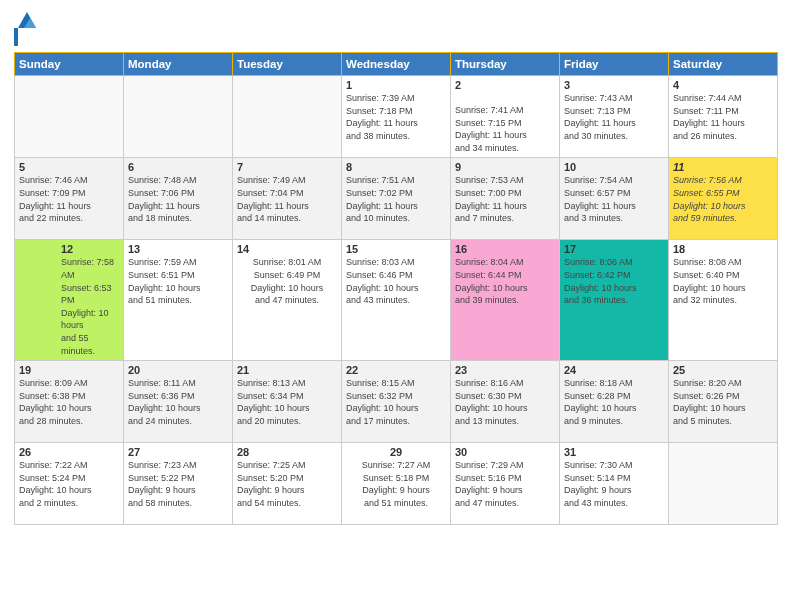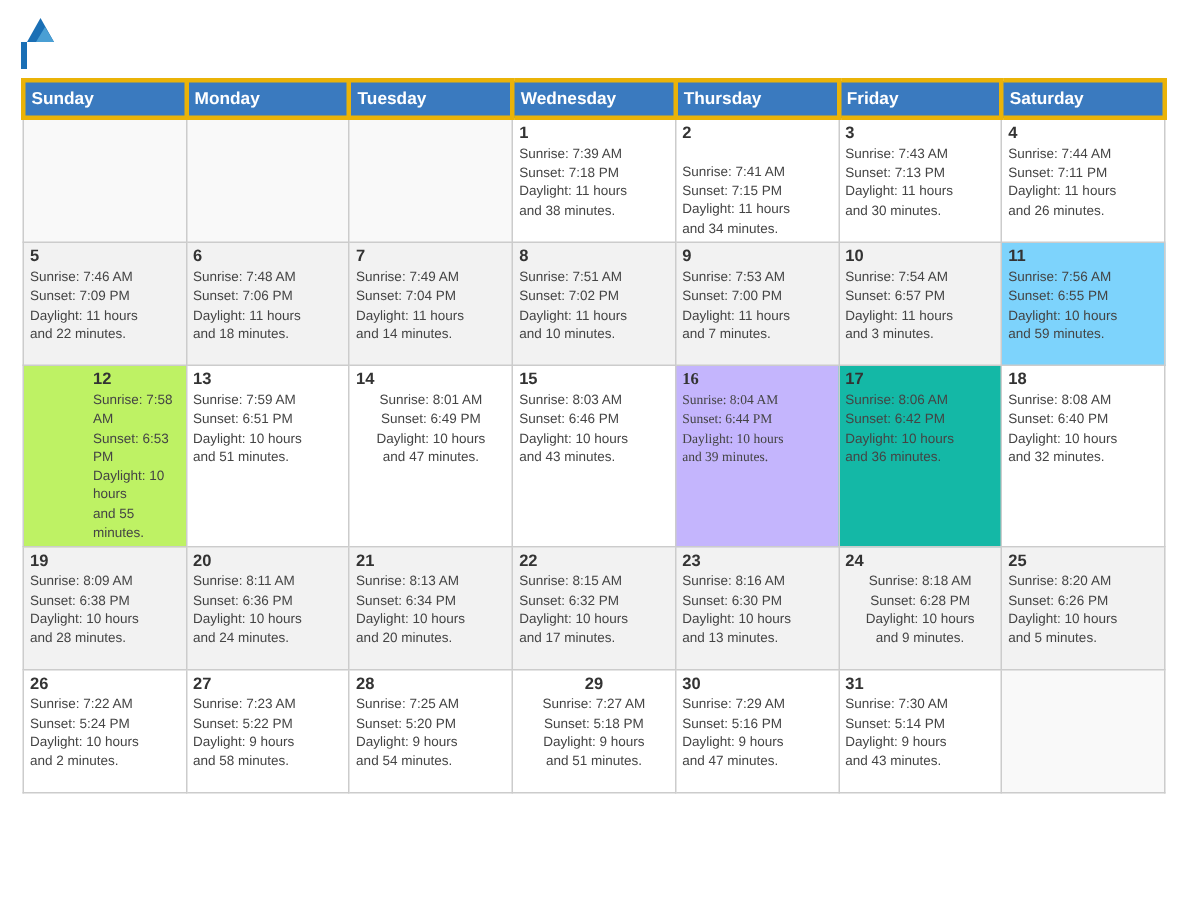--- a/index.html
+++ b/index.html
@@ -64,21 +64,21 @@
       border-collapse: collapse;
       table-layout: fixed;
     }
     .calendar-table thead th {
       background: #3a7abf;
       color: #fff;
       font-size: 11.5px;
       font-weight: bold;
       padding: 5px 4px;
       text-align: left;
-      border: 3px solid #eab308;
+      border: 1px solid #eab308;
     }
     .calendar-table tbody td {
       border: 1px solid #ccc;
       vertical-align: top;
       padding: 3px 4px;
       font-size: 9.5px;
       color: #333;
       height: 82px;
       background: #fff;
     }
@@ -210,21 +210,21 @@
 Daylight: 11 hours
 and 7 minutes.</div>
           </td>
           <td style="background: rgb(242, 242, 242); margin-top: 20px;">
             <span class="day-number">10</span>
             <div class="day-info" style="white-space: pre-line;">Sunrise: 7:54 AM
 Sunset: 6:57 PM
 Daylight: 11 hours
 and 3 minutes.</div>
           </td>
-          <td style="background: #7dd3fc;">
+          <td style="background: #fde047; font-style: italic;">
             <span class="day-number">11</span>
             <div class="day-info" style="white-space: pre-line;">Sunrise: 7:56 AM
 Sunset: 6:55 PM
 Daylight: 10 hours
 and 59 minutes.</div>
           </td>
         </tr>
         <tr>
           <td style="background: #bef264; padding-left: 46px;">
             <span class="day-number">12</span>
@@ -247,21 +247,21 @@
 Daylight: 10 hours
 and 47 minutes.</div>
           </td>
           <td style="background: rgb(255, 255, 255);">
             <span class="day-number">15</span>
             <div class="day-info" style="white-space: pre-line;">Sunrise: 8:03 AM
 Sunset: 6:46 PM
 Daylight: 10 hours
 and 43 minutes.</div>
           </td>
-          <td style="background: #c4b5fd; font-family: Liberation Serif, serif;">
+          <td style="background: #f9a8d4;">
             <span class="day-number">16</span>
             <div class="day-info" style="white-space: pre-line;">Sunrise: 8:04 AM
 Sunset: 6:44 PM
 Daylight: 10 hours
 and 39 minutes.</div>
           </td>
           <td style="background: #14b8a6;">
             <span class="day-number">17</span>
             <div class="day-info" style="white-space: pre-line;">Sunrise: 8:06 AM
 Sunset: 6:42 PM
@@ -307,21 +307,21 @@
           </td>
           <td style="background: rgb(242, 242, 242);">
             <span class="day-number">23</span>
             <div class="day-info" style="white-space: pre-line;">Sunrise: 8:16 AM
 Sunset: 6:30 PM
 Daylight: 10 hours
 and 13 minutes.</div>
           </td>
           <td style="background: rgb(242, 242, 242);">
             <span class="day-number">24</span>
-            <div class="day-info" style="white-space: pre-line; text-align: center;">Sunrise: 8:18 AM
+            <div class="day-info" style="white-space: pre-line;">Sunrise: 8:18 AM
 Sunset: 6:28 PM
 Daylight: 10 hours
 and 9 minutes.</div>
           </td>
           <td style="background: rgb(242, 242, 242);">
             <span class="day-number">25</span>
             <div class="day-info" style="white-space: pre-line;">Sunrise: 8:20 AM
 Sunset: 6:26 PM
 Daylight: 10 hours
 and 5 minutes.</div>

